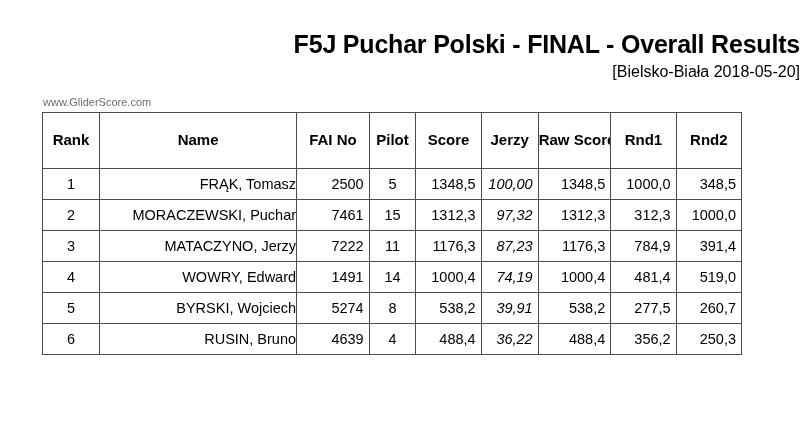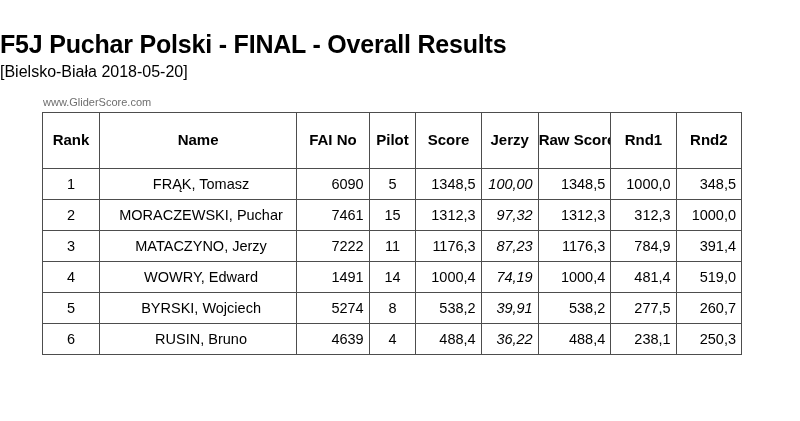--- a/index.html
+++ b/index.html
@@ -15,32 +15,32 @@
     color: #000000;
     overflow: hidden;
   }
 
   
   .title {
     position: absolute;
     top: 30px;
     left: 0;
     width: 800px;
-    text-align: left;
+    text-align: right;
     font-size: 25px;
     font-weight: bold;
     letter-spacing: -0.2px;
     white-space: nowrap;
   }
   .subtitle {
     position: absolute;
     top: 63px;
     left: 0;
     width: 800px;
-    text-align: left;
+    text-align: right;
     font-size: 16px;
     font-weight: normal;
     white-space: nowrap;
   }
   .watermark {
     position: absolute;
     top: 96px;
     left: 43px;
     font-size: 11px;
     color: #6e6e6e;
@@ -85,21 +85,21 @@
   col.c-fai      { width: 70px; }
   col.c-pilot    { width: 45px; }
   col.c-score    { width: 63px; }
   col.c-pcnt     { width: 55px; }
   col.c-raw      { width: 70px; }
   col.c-rnd1     { width: 63px; }
   col.c-rnd2     { width: 63px; }
 
   
   .a-center { text-align: center; }
-  .a-left   { text-align: center;  padding-left: 6px !important; }
+  .a-left   { text-align: right;  padding-left: 6px !important; }
   .a-right  { text-align: right; padding-right: 5px !important; }
   .it       { font-style: italic; }
 </style>
 </head>
 <body>
 
 <div class="title">F5J Puchar Polski - FINAL - Overall Results</div>
 
 <div class="subtitle">[Bielsko-Biała 2018-05-20]</div>
 
@@ -127,21 +127,21 @@
       <th>Jerzy</th>
       <th>Raw Score</th>
       <th>Rnd1</th>
       <th>Rnd2</th>
     </tr>
   </thead>
   <tbody id="results-body">
       <tr>
         <td class="a-center">1</td>
         <td class="a-left">FRĄK, Tomasz</td>
-        <td class="a-right">6090</td>
+        <td class="a-right">2500</td>
         <td class="a-center">5</td>
         <td class="a-right">1348,5</td>
         <td class="a-right it">100,00</td>
         <td class="a-right">1348,5</td>
         <td class="a-right">1000,0</td>
         <td class="a-right">348,5</td>
       </tr>
       <tr>
         <td class="a-center">2</td>
         <td class="a-left">MORACZEWSKI, Puchar</td>
@@ -187,17 +187,17 @@
         <td class="a-right">260,7</td>
       </tr>
       <tr>
         <td class="a-center">6</td>
         <td class="a-left">RUSIN, Bruno</td>
         <td class="a-right">4639</td>
         <td class="a-center">4</td>
         <td class="a-right">488,4</td>
         <td class="a-right it">36,22</td>
         <td class="a-right">488,4</td>
-        <td class="a-right">238,1</td>
+        <td class="a-right">356,2</td>
         <td class="a-right">250,3</td>
       </tr>
     </tbody>
 </table>
 
 </body></html>

